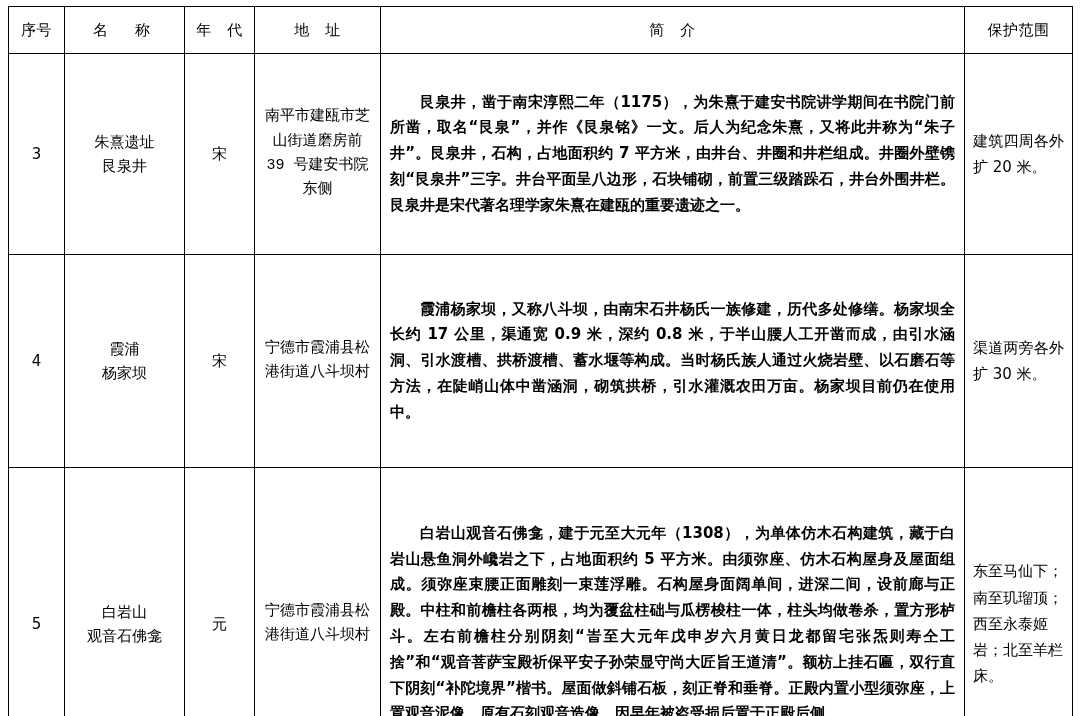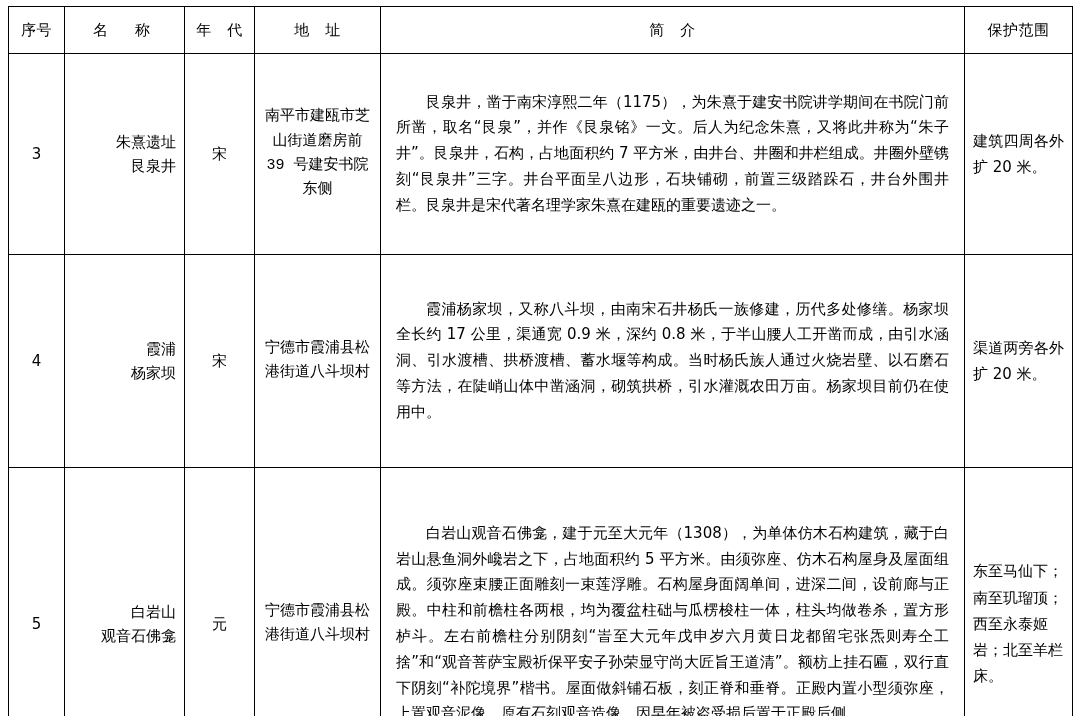--- a/index.html
+++ b/index.html
@@ -54,41 +54,42 @@
   .cell-center {
     text-align: center;
     line-height: 1.5;
     font-size: 15.5px;
   }
   .cell-num {
     text-align: center;
     font-size: 15.5px;
   }
   .cell-name {
-    text-align: right;
+    text-align: center;
     line-height: 1.6;
     font-size: 15.5px;
   }
   .cell-addr {
     text-align: center;
     line-height: 1.62;
     font-size: 15.5px;
     padding: 0 6px;
     font-family: Liberation Mono, monospace;
   }
   .cell-desc {
     text-align: justify;
     text-justify: inter-ideograph;
     line-height: 1.72;
     font-size: 15.5px;
     padding: 10px 8px 10px 10px;
   }
   .cell-desc .indent {
     text-indent: 2em;
-    margin: 7px;
+    margin: 1px;
+    font-weight: bold;
   }
   .cell-scope {
     text-align: justify;
     text-justify: inter-ideograph;
     line-height: 1.75;
     font-size: 15.5px;
     padding: 0 6px;
     margin-left: 28px;
   }
   .scope-center {
@@ -144,21 +145,21 @@
         <td class="cell-num">4</td>
         <td class="cell-name">
           <div>霞浦</div>
           <div>杨家坝</div>
         </td>
         <td class="cell-center">宋</td>
         <td class="cell-addr">宁德市霞浦县松港街道八斗坝村</td>
         <td class="cell-desc">
           <p class="indent">霞浦杨家坝，又称八斗坝，由南宋石井杨氏一族修建，历代多处修缮。杨家坝全长约 17 公里，渠通宽 0.9 米，深约 0.8 米，于半山腰人工开凿而成，由引水涵洞、引水渡槽、拱桥渡槽、蓄水堰等构成。当时杨氏族人通过火烧岩壁、以石磨石等方法，在陡峭山体中凿涵洞，砌筑拱桥，引水灌溉农田万亩。杨家坝目前仍在使用中。</p>
         </td>
-        <td class="cell-scope">渠道两旁各外扩 20 米。</td>
+        <td class="cell-scope">渠道两旁各外扩 30 米。</td>
       </tr>
 
       <tr class="row5">
         <td class="cell-num">5</td>
         <td class="cell-name">
           <div>白岩山</div>
           <div>观音石佛龛</div>
         </td>
         <td class="cell-center">元</td>
         <td class="cell-addr">宁德市霞浦县松港街道八斗坝村</td>

